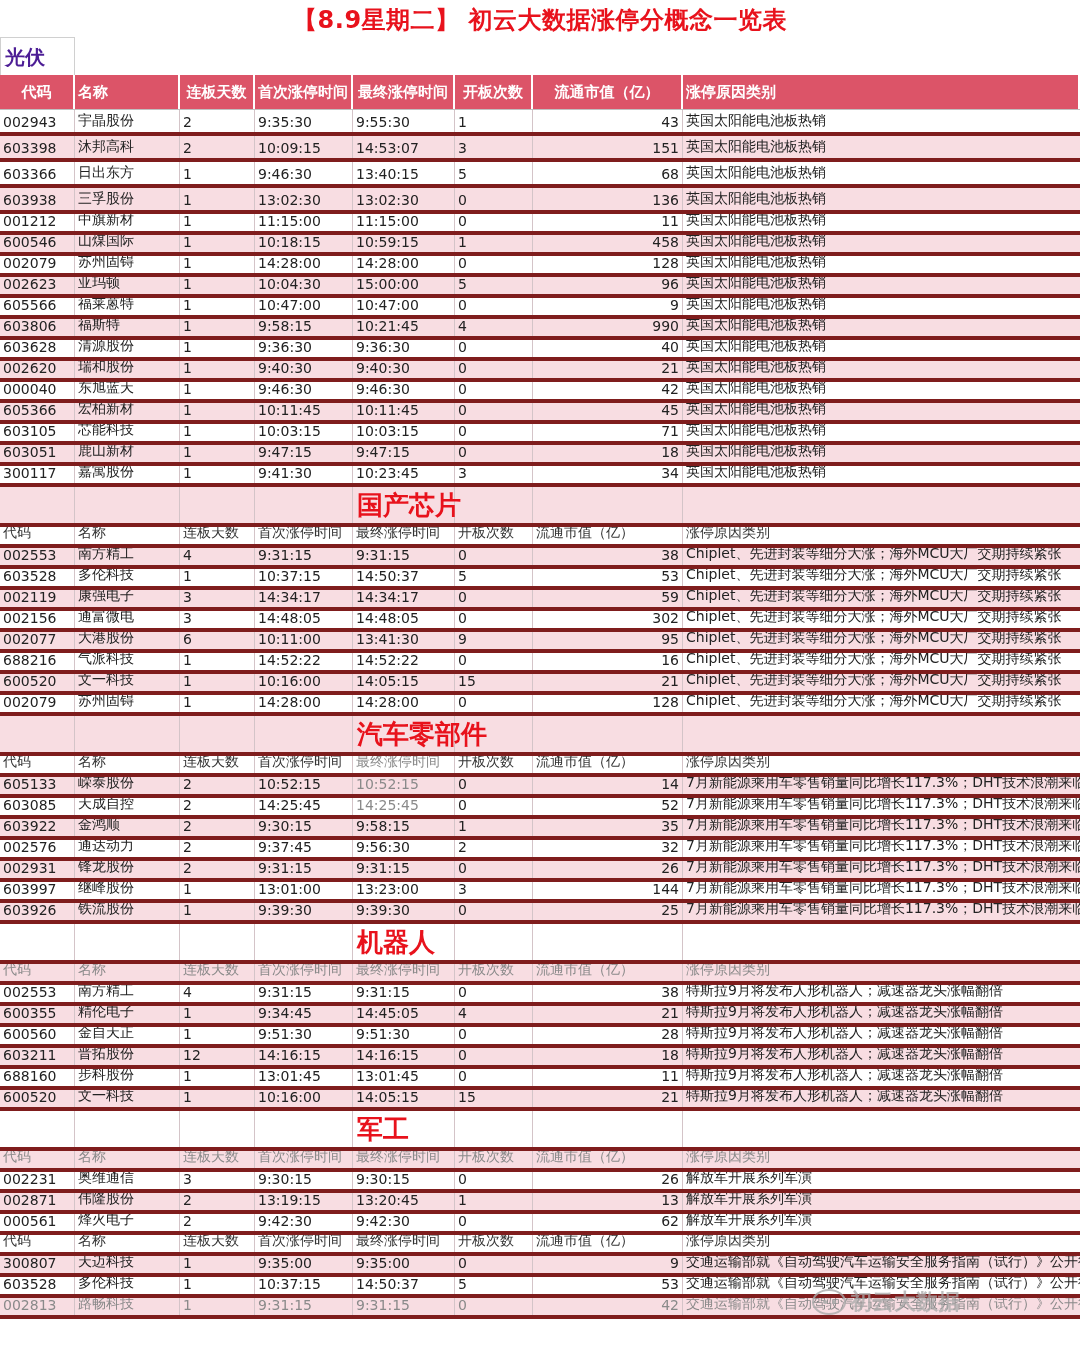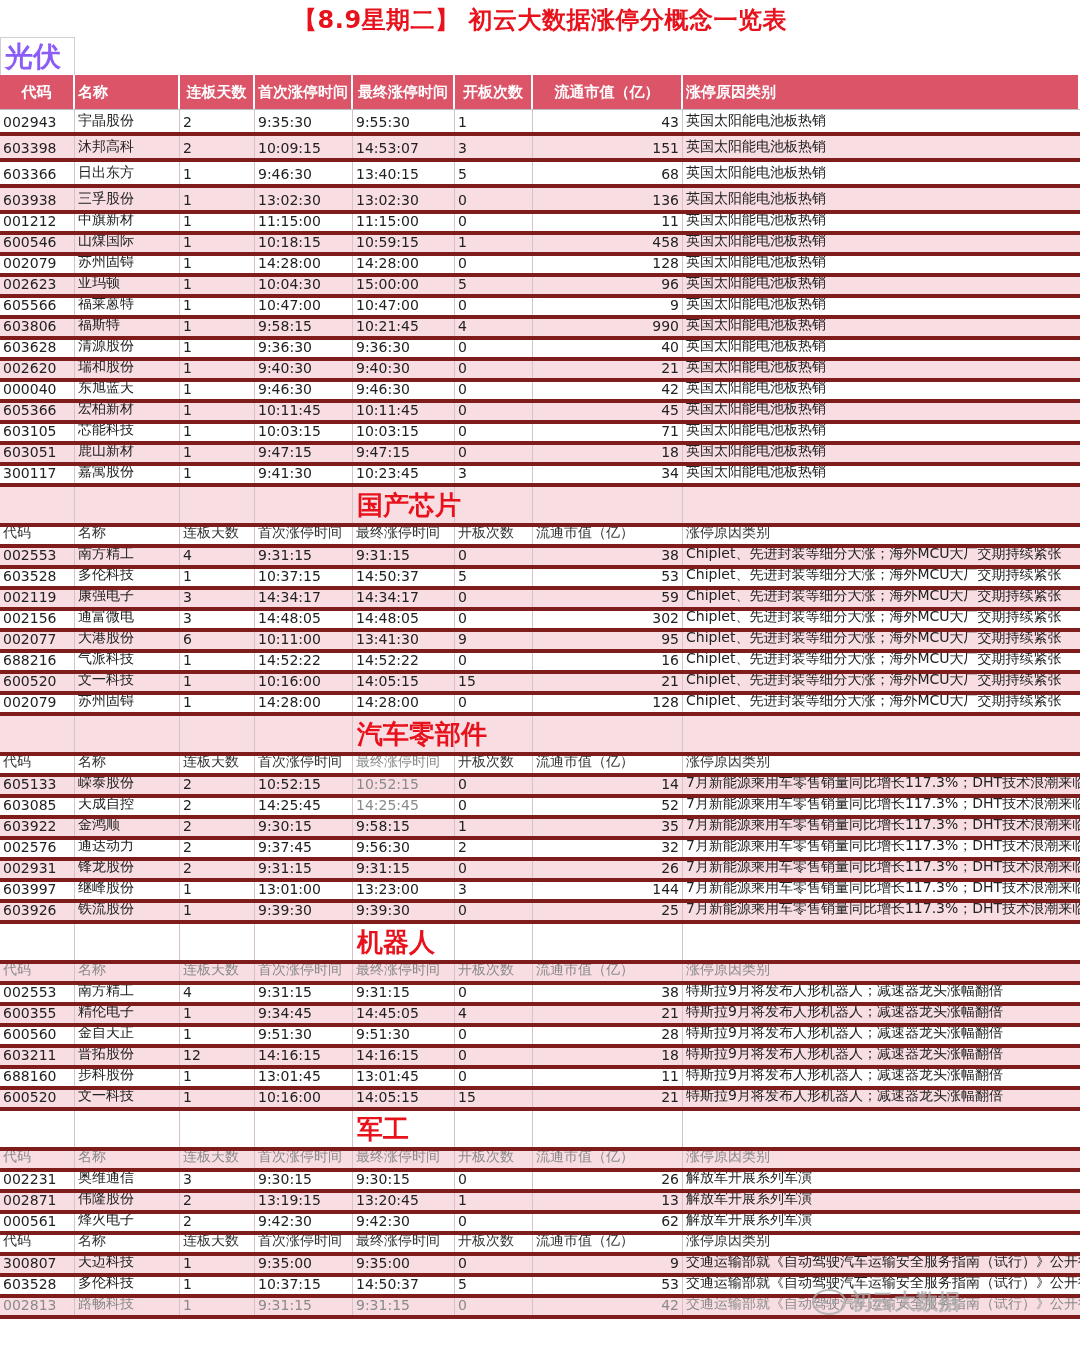--- a/index.html
+++ b/index.html
@@ -36,21 +36,21 @@
   .row.data.tall { height: 26px; }
   .row.colhead { height: 21px; color: #333; }
   .row.colhead.muted, .row.data.muted { color: #8a8a8a; }
   .muted-cell { color: #8a8a8a; }
 
   
   .pv-title-row { height: 38px; position: relative; }
   .pv-title-box {
     position: absolute; left: 0; top: 0; width: 75px; height: 38px;
     border: 1px solid #d0d0d0; border-bottom: none;
-    color: #8b5cf6; font-weight: bold; font-size: 28px; line-height: 38px;
+    color: #4c1d95; font-weight: bold; font-size: 20px; line-height: 38px;
     padding-left: 4px; background: #fff;
   }
   .row.redhead {
     height: 35px; background: #dc5468; color: #ffffff; font-weight: bold;
     font-size: 15px; border-bottom: 1px solid #c0c0c0;
   }
   .row.redhead > div {
     align-items: center; padding-bottom: 0; border-right: 2px solid #ffffff;
   }
   .row.redhead .center { justify-content: center; padding-left: 0; }

